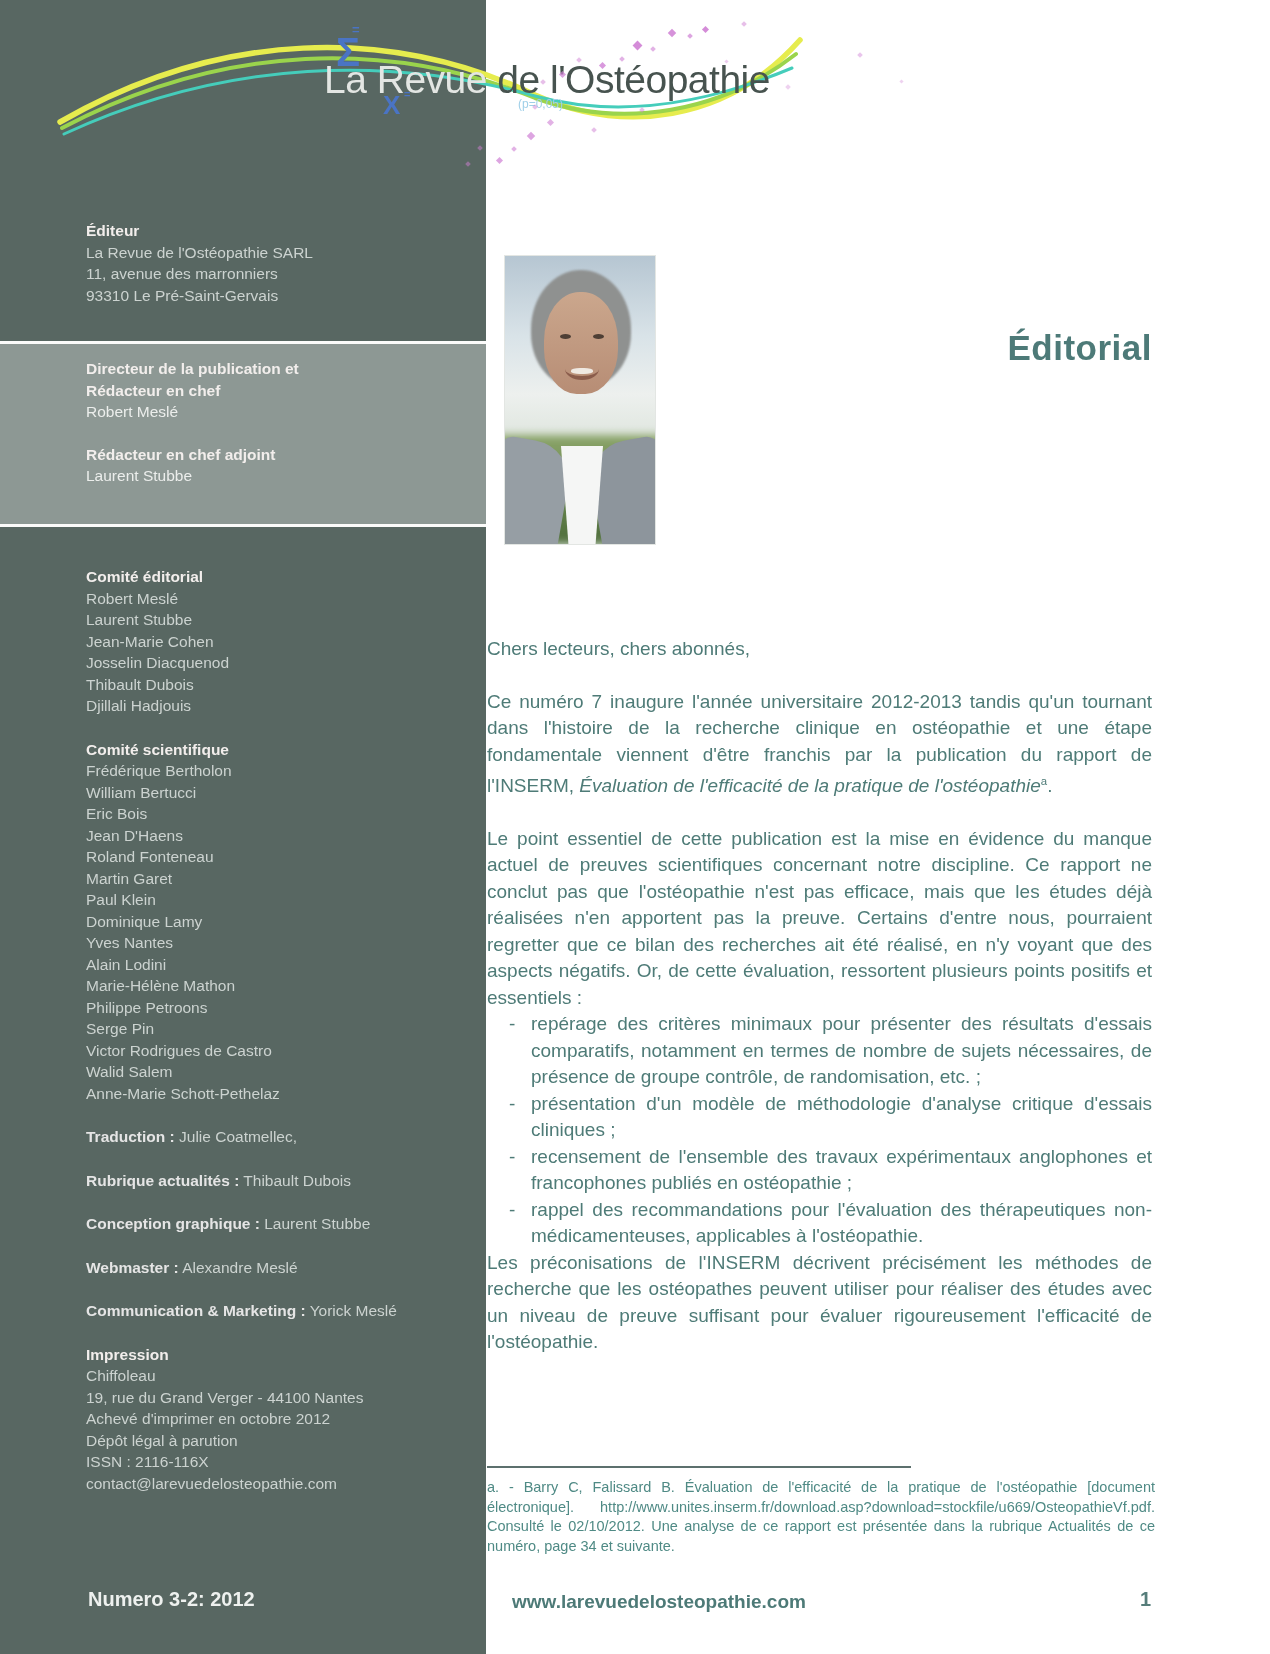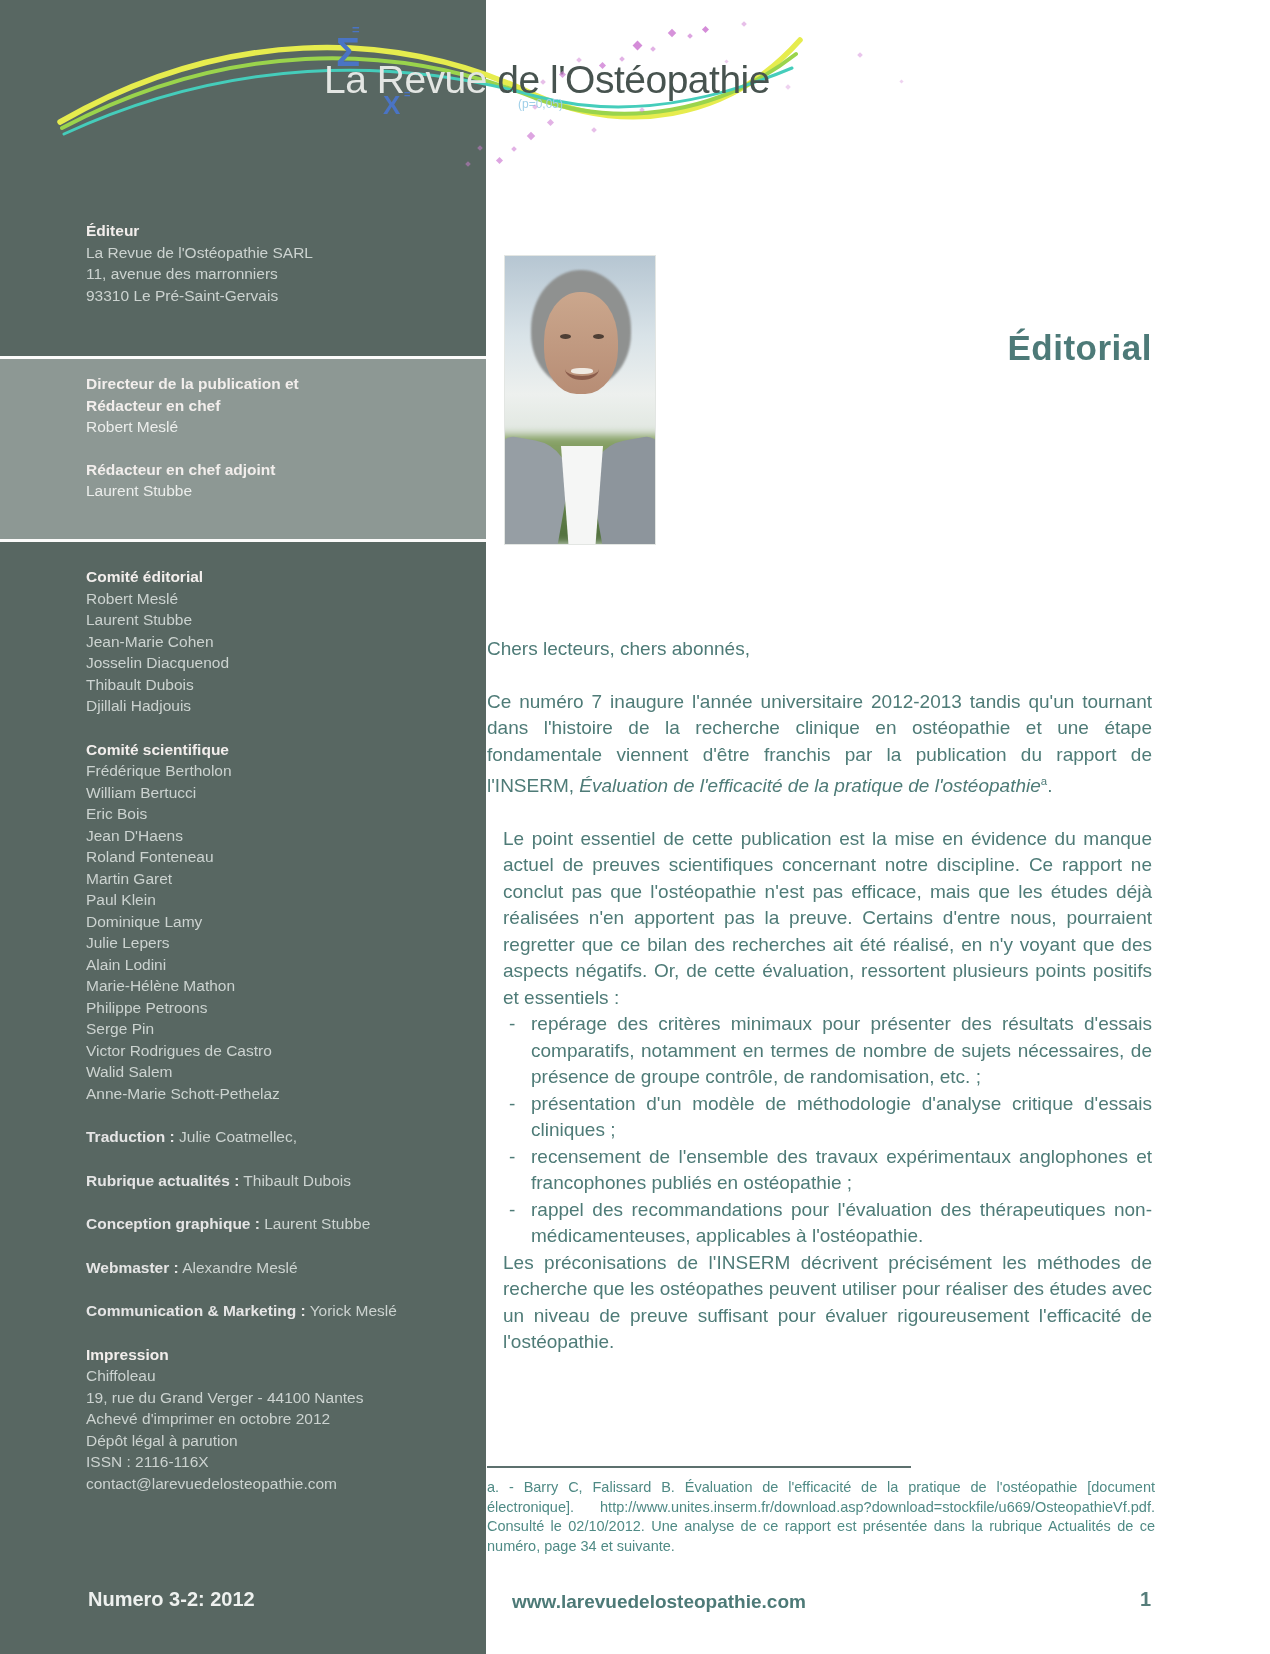--- a/index.html
+++ b/index.html
@@ -1,21 +1,21 @@
 <!DOCTYPE html>
 <html><head>
 <meta charset="utf-8">
 <style>
   html,body{margin:0;padding:0;background:#fff;}
   .page{position:relative;width:1270px;height:1654px;background:#ffffff;overflow:hidden;
         font-family:"Liberation Sans","DejaVu Sans",sans-serif;}
 
   
   .sidebar{position:absolute;left:0;top:0;width:486px;height:1654px;background:#586762;text-decoration:underline;}
-  .sb-light{position:absolute;left:0;top:356px;width:100%;height:186px;background:#8d9894;
+  .sb-light{position:absolute;left:0;top:341px;width:100%;height:186px;background:#8d9894;
             border-top:3px solid #fbfbfa;border-bottom:3px solid #fbfbfa;box-sizing:border-box;
             padding:14px 30px 0 86px;}
   .sb-abs{position:absolute;left:86px;right:34px;}
   .sb-head{font-weight:bold;color:#f2eeec;font-size:15.5px;line-height:21.5px;}
   .sb-line{color:#ccd3d0;font-size:15.5px;line-height:21.5px;}
   .sb-light .sb-line{color:#eceeec;}
   .sb-section{margin-bottom:22px;}
   .credit{margin-bottom:22px;font-size:15.5px;line-height:21.5px;color:#ccd3d0;}
   .credit b{color:#e5e5e5;}
 
@@ -51,21 +51,21 @@
              transform:rotate(10deg);border-radius:14px 40px 0 0;}
   .ph-suit-r{position:absolute;right:-14px;top:184px;width:74px;height:120px;background:#8d959c;
              transform:rotate(-10deg);border-radius:40px 14px 0 0;}
 
   
   .ed-heading{position:absolute;left:487px;top:328px;width:665px;text-align:right;
               font-size:35px;font-weight:700;color:#4d7a78;letter-spacing:0.5px;}
   .body-col{position:absolute;left:487px;top:636px;width:665px;color:#4e7b77;
             font-size:19px;line-height:26.5px;text-align:justify;}
   .body-col p{margin:0 0 26px 0;}
-  .body-col p.tight{margin-bottom:0;margin-left:16px;}
+  .body-col p.tight{margin-bottom:0;}
   .bullet{padding-left:44px;position:relative;}
   .bullet::before{content:"-";position:absolute;left:22px;}
   .fn-rule{position:absolute;left:487px;top:1466px;width:424px;height:2px;background:#5c706d;}
   .footnote{position:absolute;left:487px;top:1478px;width:668px;color:#4f8a85;
             font-size:14.5px;line-height:19.5px;text-align:justify;}
   .em{font-style:italic;}
   sup{font-size:0.6em;}
 
   
   .footer-issue{position:absolute;left:88px;top:1588px;color:#eef1ef;font-size:20px;font-weight:bold;}
@@ -115,21 +115,21 @@
         <div class="sb-head">Comité scientifique</div>
         <div id="sc-members">
             <div class="sb-line">Frédérique Bertholon</div>
             <div class="sb-line">William Bertucci</div>
             <div class="sb-line">Eric Bois</div>
             <div class="sb-line">Jean D'Haens</div>
             <div class="sb-line">Roland Fonteneau</div>
             <div class="sb-line">Martin Garet</div>
             <div class="sb-line">Paul Klein</div>
             <div class="sb-line">Dominique Lamy</div>
-            <div class="sb-line">Julie Lepers</div>
+            <div class="sb-line">Yves Nantes</div>
             <div class="sb-line">Alain Lodini</div>
             <div class="sb-line">Marie-Hélène Mathon</div>
             <div class="sb-line">Philippe Petroons</div>
             <div class="sb-line">Serge Pin</div>
             <div class="sb-line">Victor Rodrigues de Castro</div>
             <div class="sb-line">Walid Salem</div>
             <div class="sb-line">Anne-Marie Schott-Pethelaz</div>
           </div>
       </div>
       <div id="credits">

